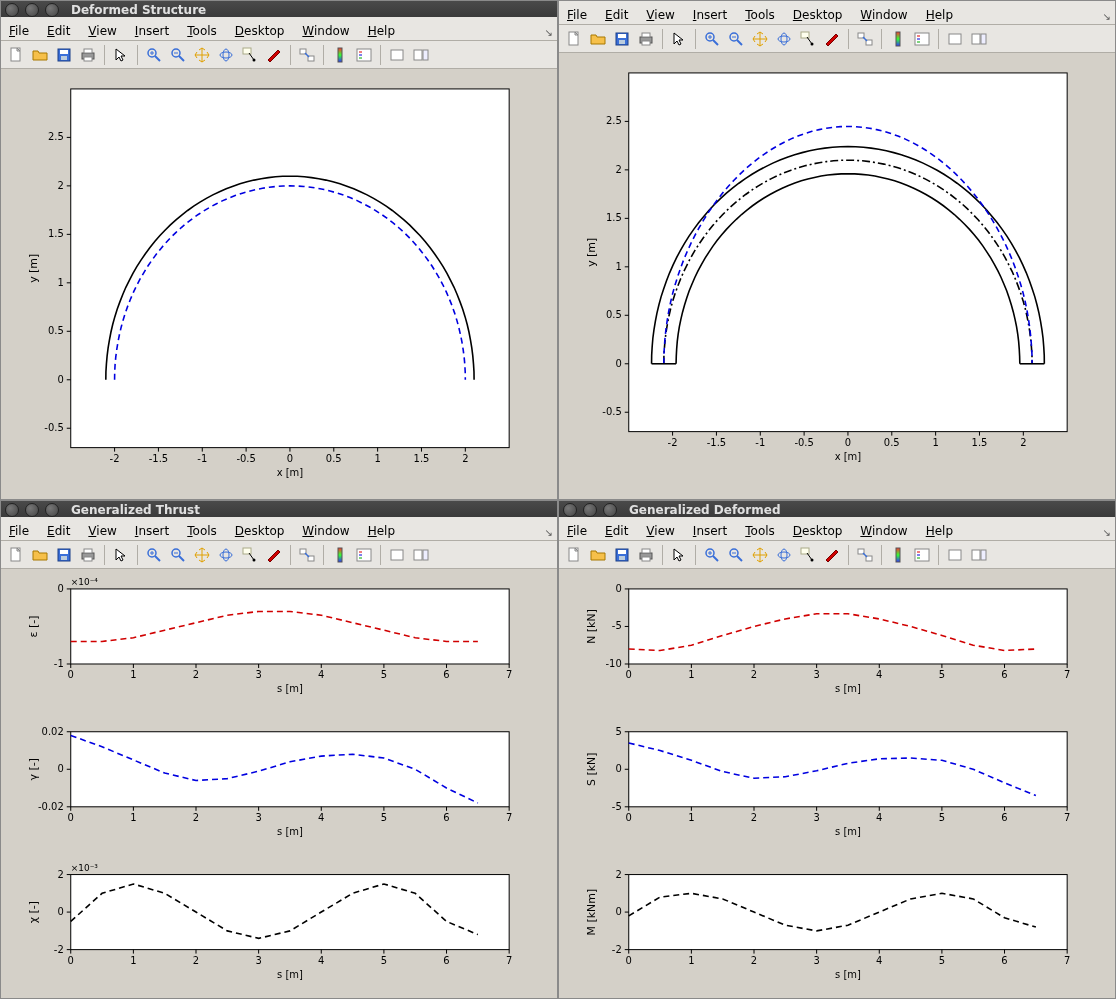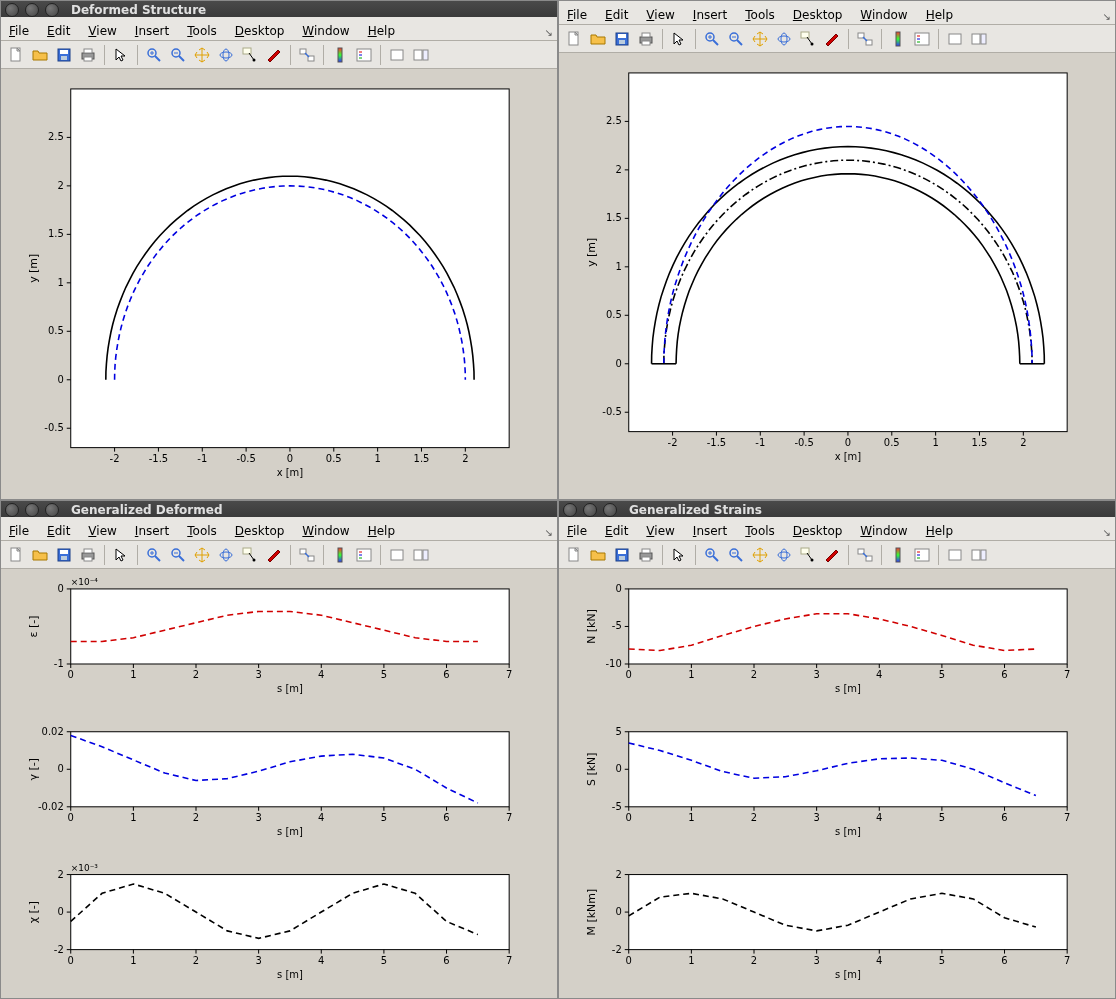--- a/index.html
+++ b/index.html
@@ -443,21 +443,21 @@
           <line x1="462.48" y1="311.8918918918919" x2="487.12" y2="311.8918918918919" stroke="#000" stroke-width="1.6"></line>
         </svg>
     </div>
   </div>
 
   <div class="pane">
     <div class="titlebar">
       <span class="wm-btn"></span>
       <span class="wm-btn"></span>
       <span class="wm-btn"></span>
-      <span class="title-text">Generalized Deformed</span>
+      <span class="title-text">Generalized Thrust</span>
     </div>
     <div class="menubar">
         <span class="mi"><u>F</u>ile</span>
         <span class="mi"><u>E</u>dit</span>
         <span class="mi"><u>V</u>iew</span>
         <span class="mi"><u>I</u>nsert</span>
         <span class="mi"><u>T</u>ools</span>
         <span class="mi"><u>D</u>esktop</span>
         <span class="mi"><u>W</u>indow</span>
         <span class="mi"><u>H</u>elp</span>
@@ -659,21 +659,21 @@
           <path d="M70.0,353.7 L101.4,325.5 L132.9,316.1 L164.3,325.5 L195.7,344.3 L227.1,363.2 L258.6,370.7 L290.0,363.2 L321.4,344.3 L352.9,325.5 L384.3,316.1 L415.7,325.5 L447.1,353.7 L478.6,366.9" fill="none" stroke="#000" stroke-width="1.6" stroke-dasharray="6,4"></path>
         </svg>
     </div>
   </div>
 
   <div class="pane">
     <div class="titlebar">
       <span class="wm-btn"></span>
       <span class="wm-btn"></span>
       <span class="wm-btn"></span>
-      <span class="title-text">Generalized Strains</span>
+      <span class="title-text">Generalized Deformed</span>
     </div>
     <div class="menubar">
         <span class="mi"><u>F</u>ile</span>
         <span class="mi"><u>E</u>dit</span>
         <span class="mi"><u>V</u>iew</span>
         <span class="mi"><u>I</u>nsert</span>
         <span class="mi"><u>T</u>ools</span>
         <span class="mi"><u>D</u>esktop</span>
         <span class="mi"><u>W</u>indow</span>
         <span class="mi"><u>H</u>elp</span>

